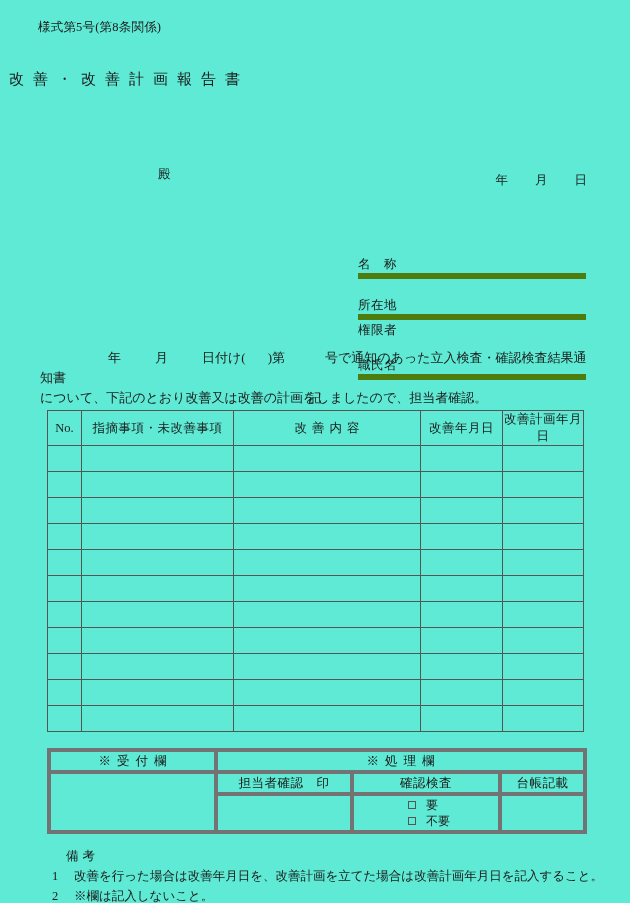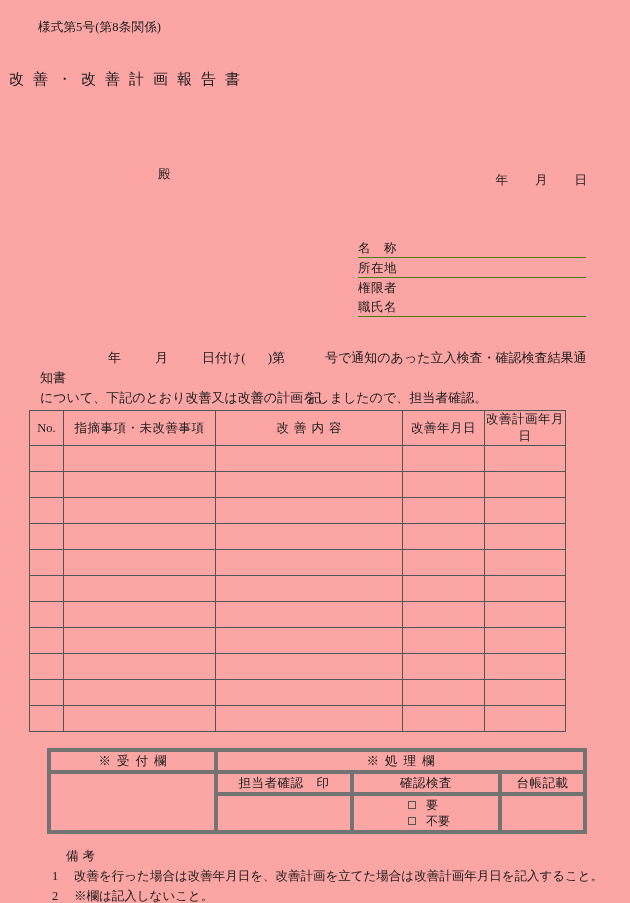--- a/index.html
+++ b/index.html
@@ -8,21 +8,21 @@
     background: #ffffff;
   }
   body {
     font-family: "Liberation Serif", "DejaVu Serif", serif;
     color: #1a1a1a;
   }
   .page {
     position: relative;
     width: 630px;
     height: 903px;
-    background: #fca5a5;
+    background: #5eead4;
     overflow: hidden;
     box-sizing: border-box;
   }
 
   
   .form-code {
     position: absolute;
     left: 38px;
     top: 19px;
     font-size: 12.5px;
@@ -67,21 +67,21 @@
     top: 238px;
     width: 228px;
   }
   .sig-row {
     display: flex;
     align-items: flex-end;
     height: 19px;
     font-size: 12.5px;
     white-space: nowrap;
   }
-  .sig-row.ruled { border-bottom: 1px solid #4d7c0f; }
+  .sig-row.ruled { border-bottom: 6px solid #4d7c0f; margin-top: 16px; }
   .sig-label {
     display: inline-block;
     width: 52px;
     letter-spacing: 0.5px;
   }
 
   
   .body-para {
     position: absolute;
     left: 40px;
@@ -100,21 +100,21 @@
     left: 0;
     right: 0;
     top: 390px;
     text-align: center;
     font-size: 12.5px;
   }
 
   
   .main-table {
     position: absolute;
-    left: 29px;
+    left: 47px;
     top: 410px;
     width: 536px;
     border-collapse: collapse;
     table-layout: fixed;
   }
   .main-table th,
   .main-table td {
     border: 1px solid #555555;
     font-size: 12.5px;
     font-weight: normal;

